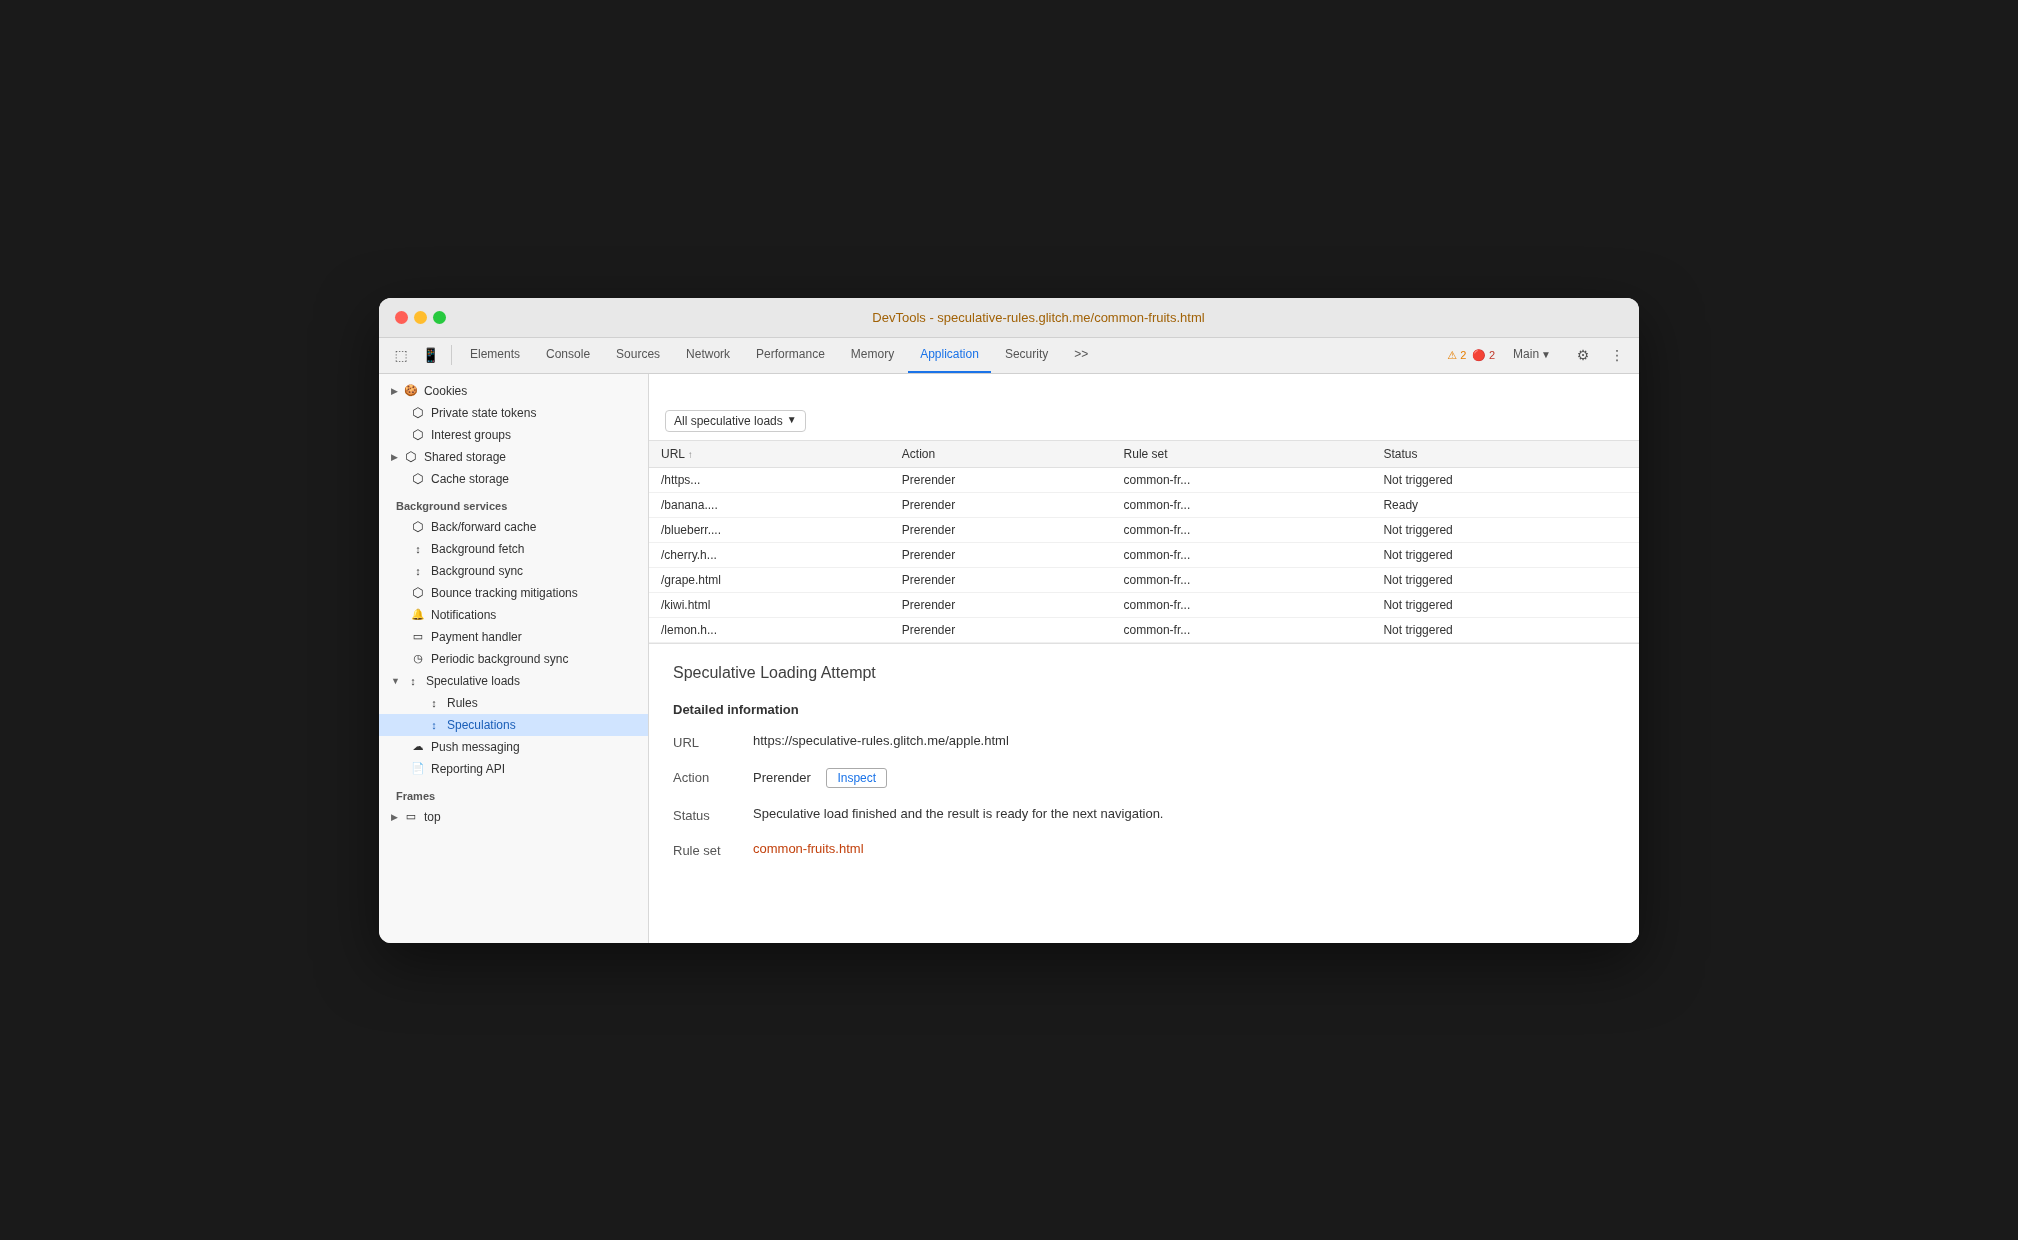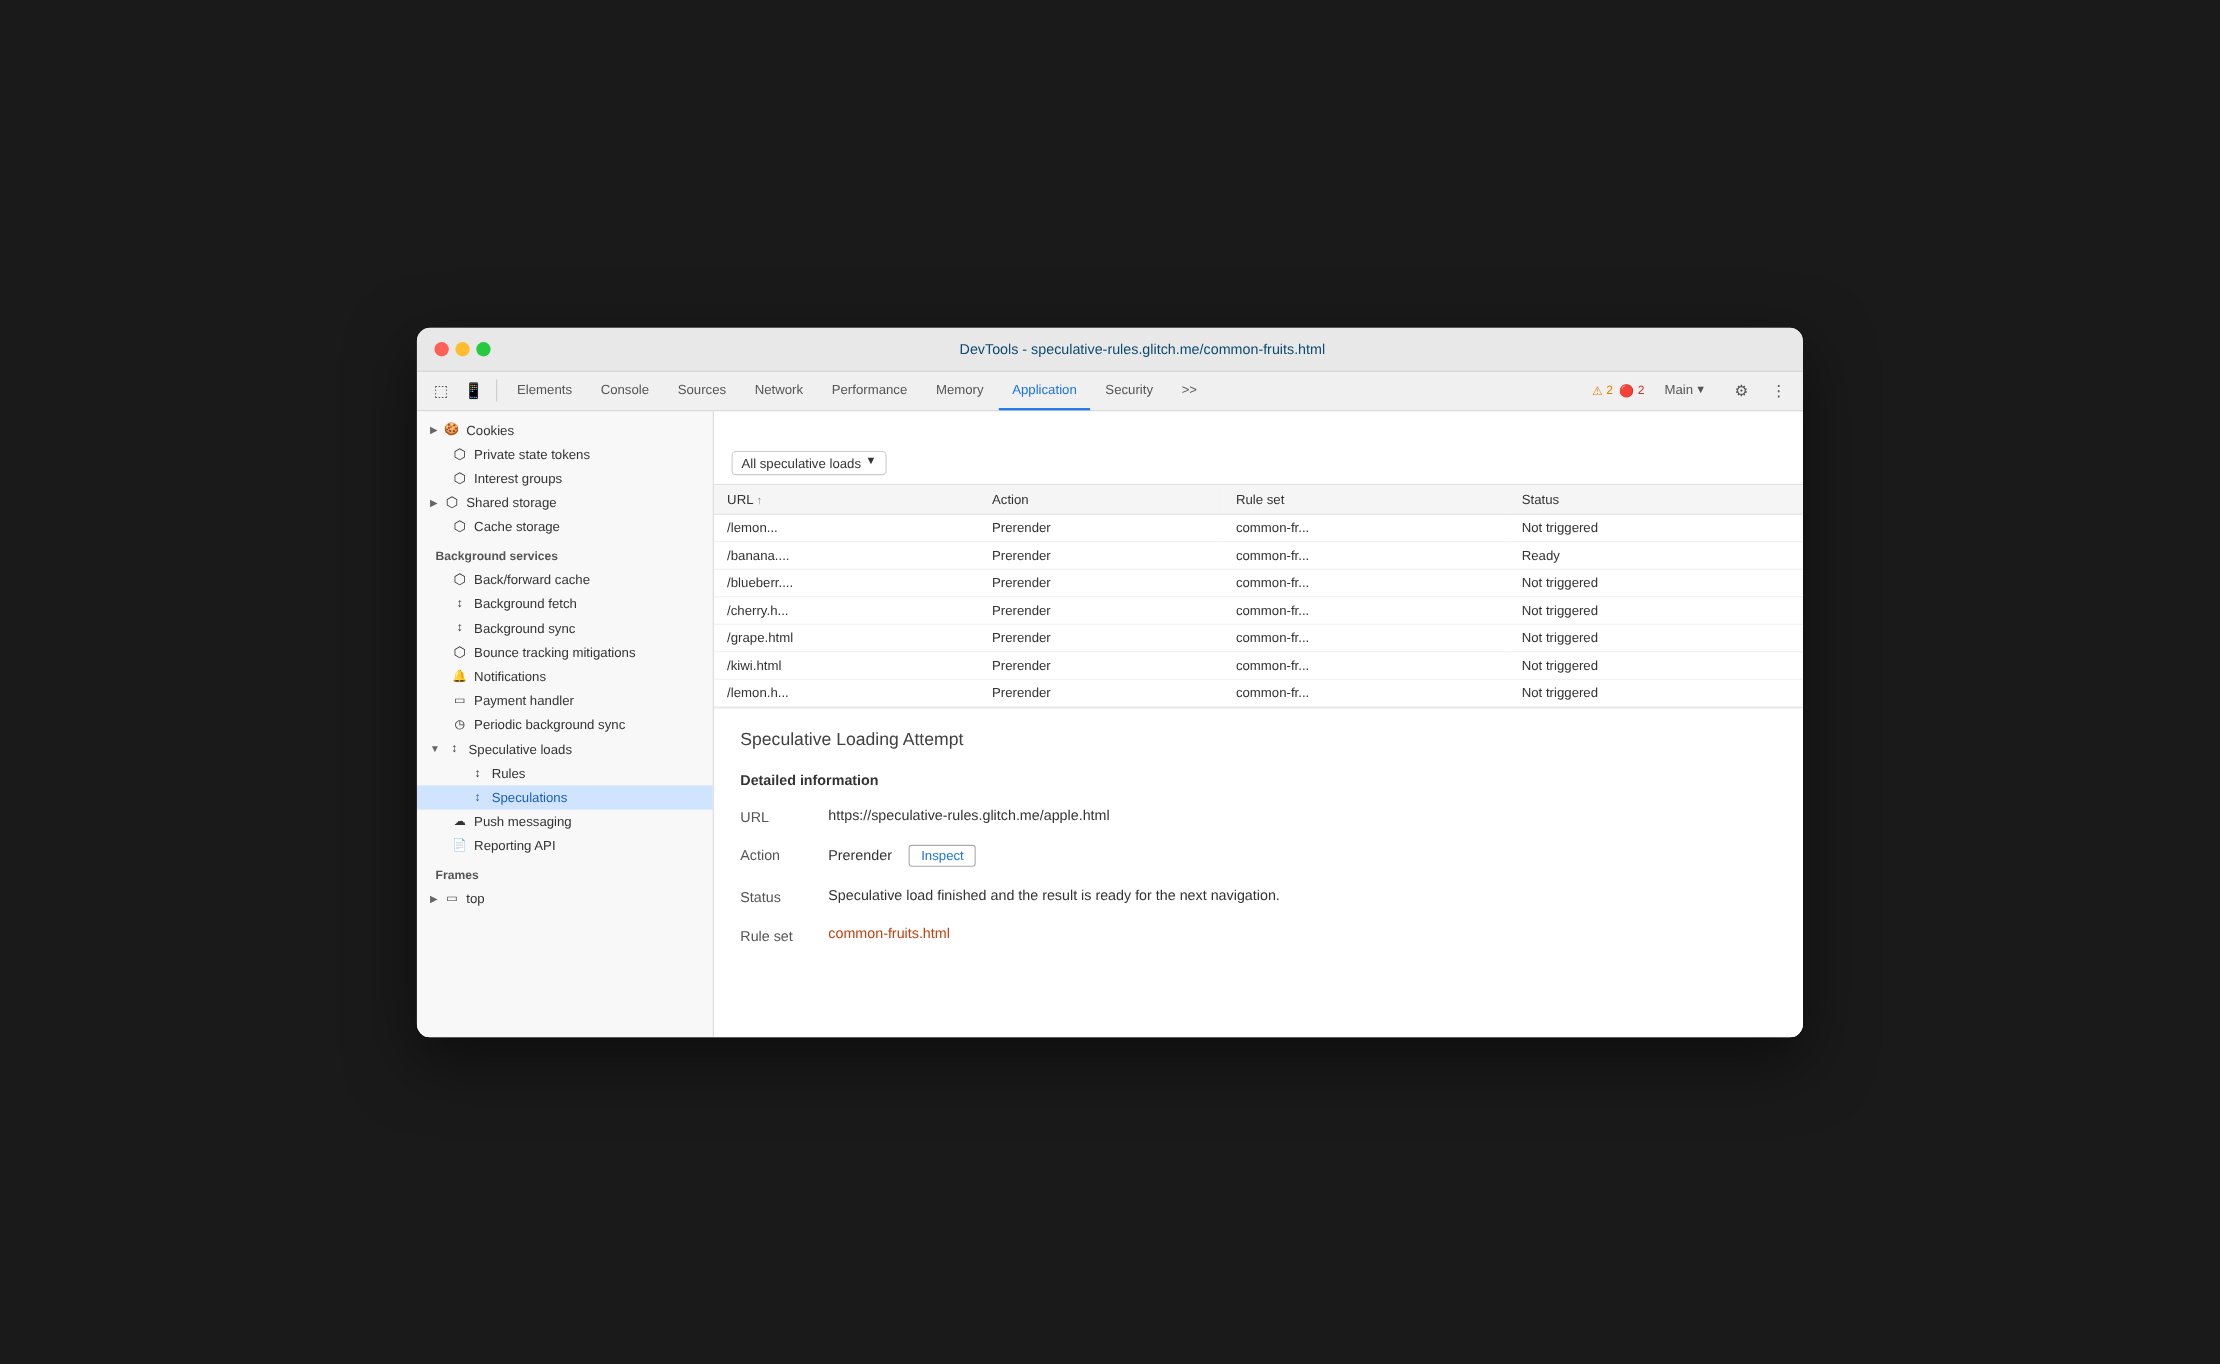--- a/index.html
+++ b/index.html
@@ -35,21 +35,21 @@
       height: 13px;
       border-radius: 50%;
     }
     .tl-red { background: #ff5f56; }
     .tl-yellow { background: #ffbd2e; }
     .tl-green { background: #27c93f; }
     .title-text {
       flex: 1;
       text-align: center;
       font-size: 13px;
-      color: #0c4a6e;
+      color: #a16207;
       font-weight: 500;
     }
     .toolbar {
       background: #f0f0f0;
       border-bottom: 1px solid #d0d0d0;
       display: flex;
       align-items: center;
       padding: 0 8px;
       height: 36px;
       gap: 2px;
@@ -426,21 +426,21 @@
           <thead>
             <tr>
               <th class="sortable">URL</th>
               <th>Action</th>
               <th>Rule set</th>
               <th>Status</th>
             </tr>
           </thead>
           <tbody id="table-body">
               <tr>
-                <td>/lemon...</td>
+                <td>/https...</td>
                 <td>Prerender</td>
                 <td>common-fr...</td>
                 <td>Not triggered</td>
               </tr>
               <tr>
                 <td>/banana....</td>
                 <td>Prerender</td>
                 <td>common-fr...</td>
                 <td>Ready</td>
               </tr>

